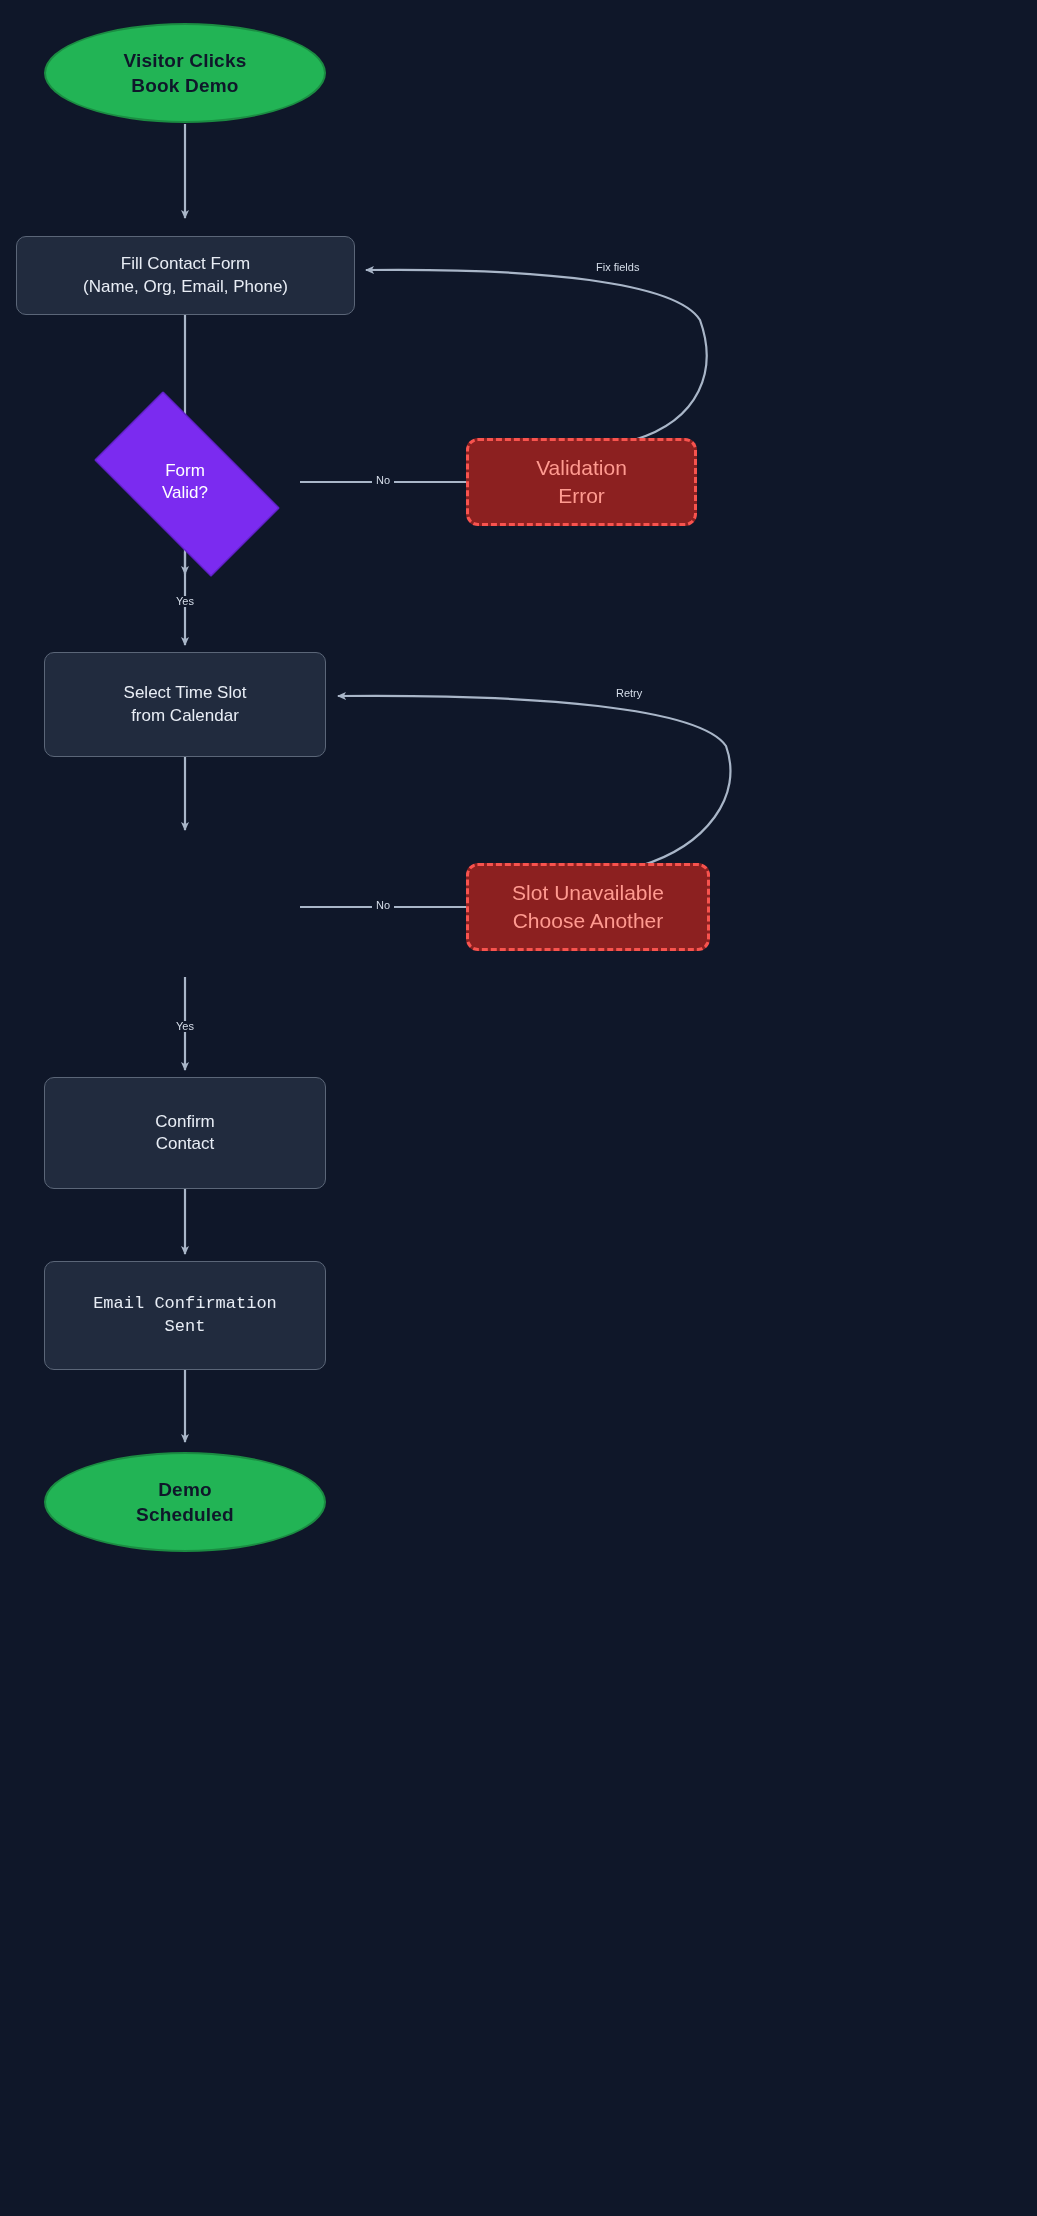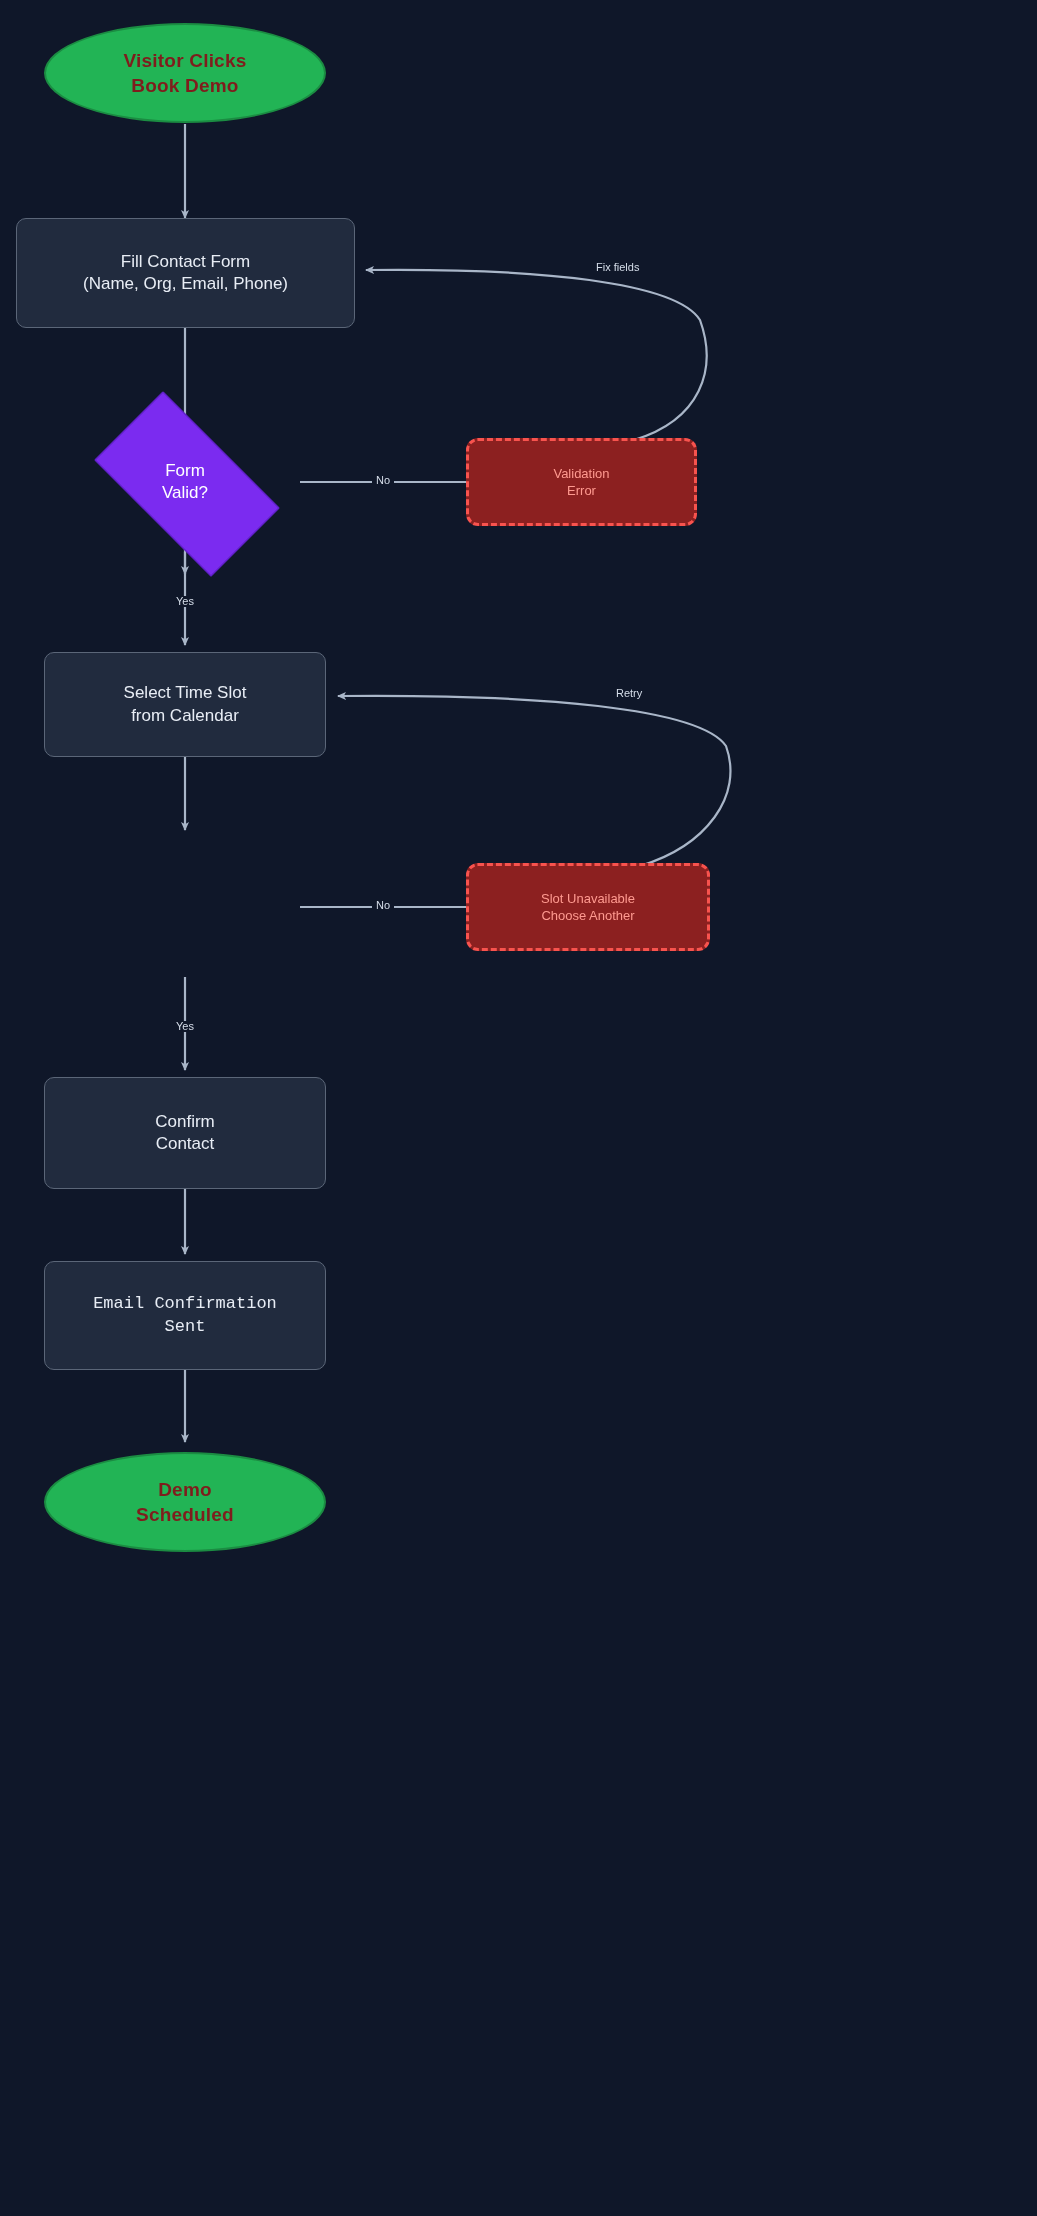--- a/index.html
+++ b/index.html
@@ -36,21 +36,21 @@
     align-items: center;
     justify-content: center;
     text-align: center;
     line-height: 1.32;
   }
   
   .n-terminal {
     background: #22B455;
     border: 2px solid #1B8C42;
     border-radius: 50%;
-    color: #7f1d1d;
+    color: #0f172a;
     font-weight: bold;
     font-size: 19px;
     letter-spacing: 0.2px;
   }
   
   .n-process {
     background: #212B3E;
     border: 1.6px solid #5B6678;
     border-radius: 10px;
     color: #E8EDF5;
@@ -76,21 +76,21 @@
     position: relative;
     z-index: 2;
     text-align: center;
   }
   
   .n-error {
     background: #8C2020;
     border: 3px dashed #F8534E;
     border-radius: 12px;
     color: #FF9A90;
-    font-size: 13px;
+    font-size: 21px;
   }
   .edge-label {
     position: absolute;
     color: #D6DEEA;
     font-size: 11px;
     background: #0F1729;
     padding: 0 4px;
     white-space: nowrap;
     line-height: 1;
   }
@@ -130,21 +130,21 @@
     <path d="M185,1347 L185,1442" stroke="#A9B6C8" stroke-width="2.2" fill="none" marker-end="url(#arrow)"></path>
   </svg>
 
   <div class="node n-terminal" style="left:44px; top:23px; width:282px; height:100px;">
     <span>
       <span>Visitor Clicks</span><br>
       <span>Book Demo</span>
     </span>
   </div>
 
-  <div class="node n-process" style="left:16px; top:218px; width:339px; height:110px;">
+  <div class="node n-process" style="left:16px; top:236px; width:339px; height:79px;">
     <span>
       <span>Fill Contact Form</span><br>
       <span>(Name, Org, Email, Phone)</span>
     </span>
   </div>
 
   <div class="node n-decision" style="left:70px; top:415px; width:230px; height:134px;">
     <span class="dia-shape"></span>
     <span class="dia-label">
       <span>Form</span><br>

